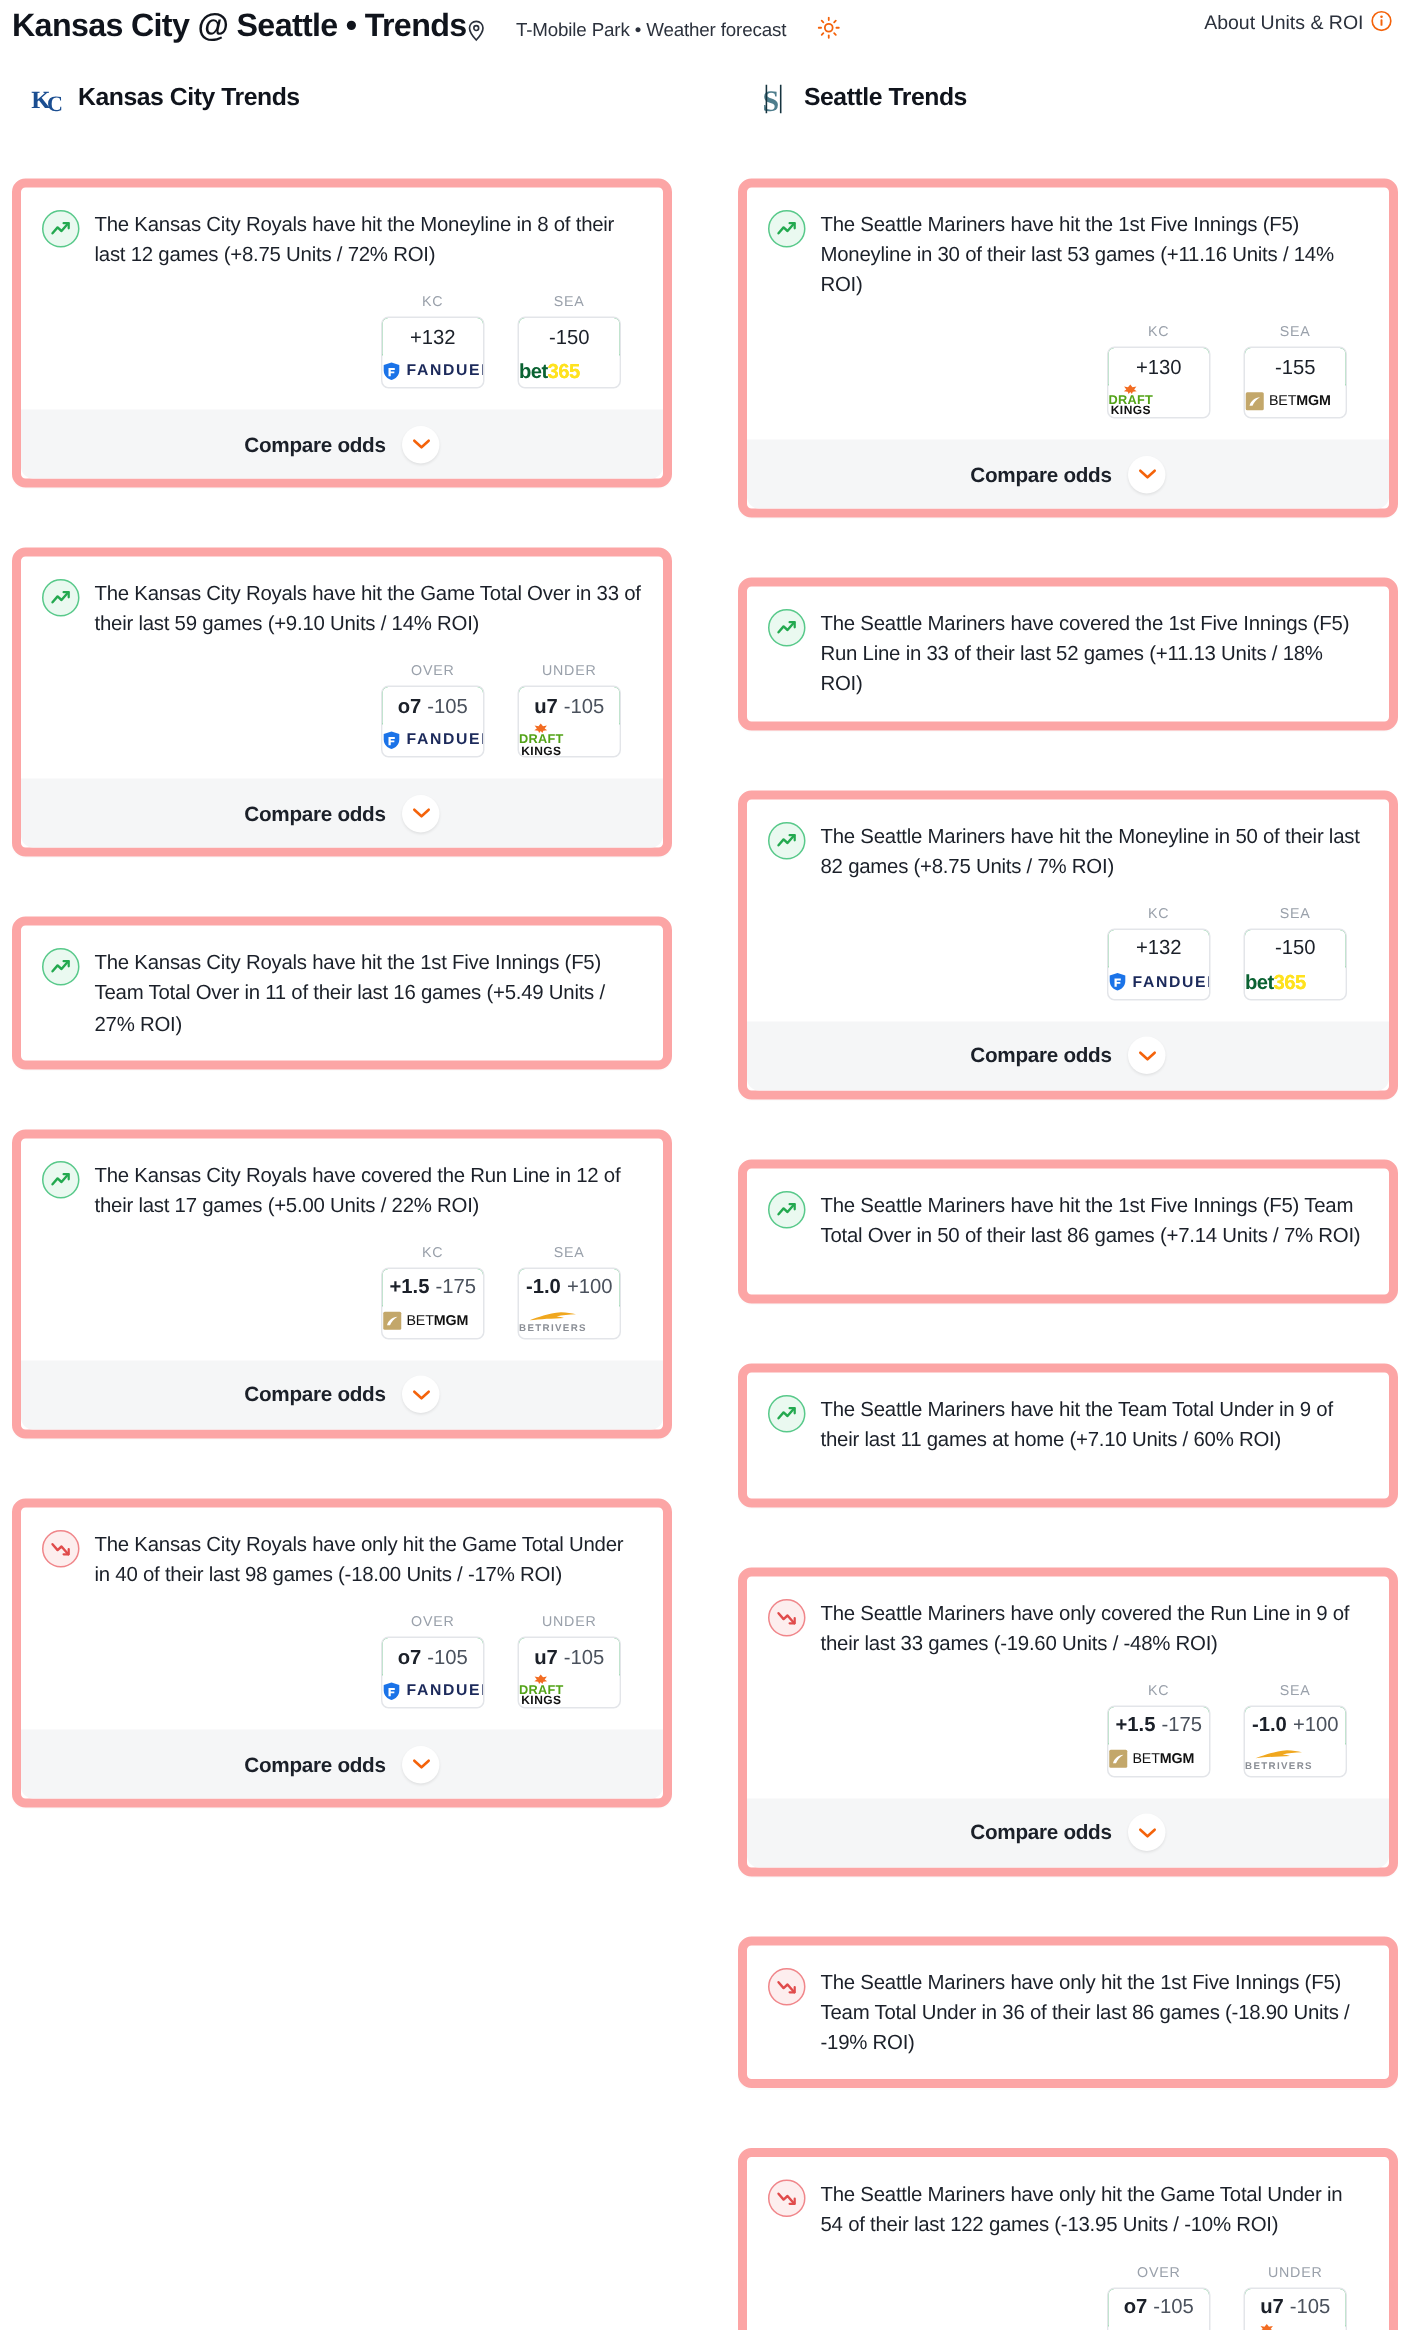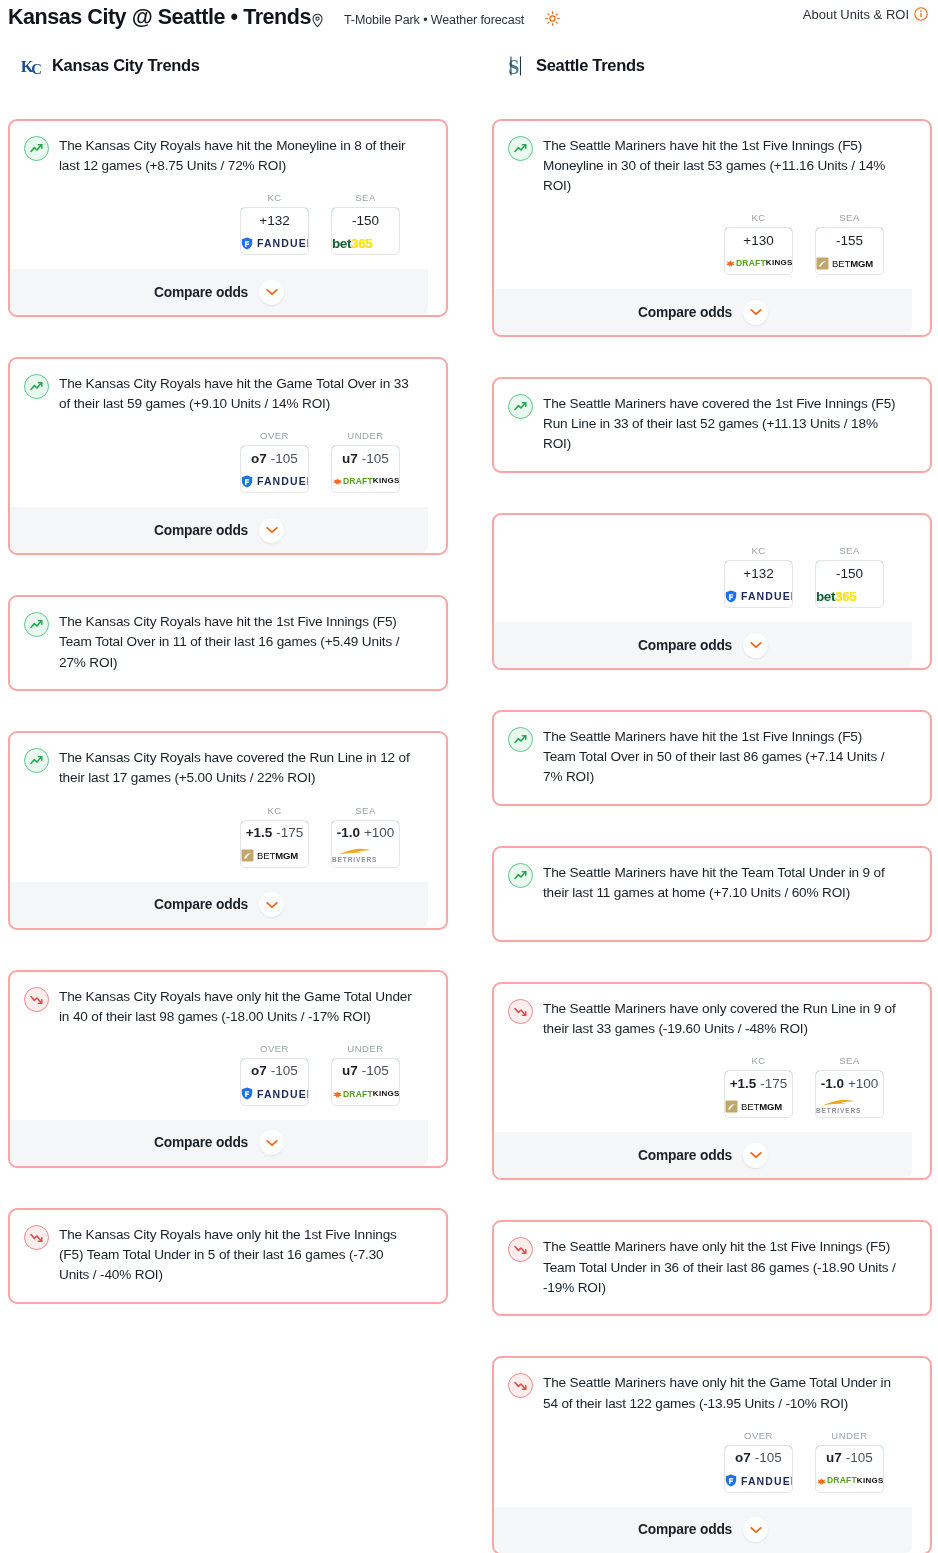--- a/index.html
+++ b/index.html
@@ -74,24 +74,24 @@
   .column-title {
     font-size: 16.5px;
     font-weight: 700;
     letter-spacing: -0.3px;
     color: #10141c;
   }
 
   
   .card {
     background: #ffffff;
-    border: 2px solid #fca5a5;
+    border: 6px solid #fca5a5;
     border-radius: 9px;
     margin-bottom: 10px;
-    padding: 14px 32px 0 14px;
+    padding: 14px 14px 0 14px;
     box-shadow: 0 1px 1px rgba(16,20,28,0.018);
     margin-top: 40px;
   }
   .card.no-odds { padding-bottom: 14px; min-height: 96px; }
 
   .trend-row {
     display: flex;
     gap: 10px;
     align-items: flex-start;
   }
@@ -160,21 +160,21 @@
   .bk-fanduel { gap: 4px; }
   .bk-fanduel .fd-text {
     font-size: 10.5px; font-weight: 700; letter-spacing: 1.1px; color: #1c2a5b;
   }
   .bk-bet365 .b-text { font-size: 13.5px; font-weight: 800; letter-spacing: -0.4px; }
   .bk-bet365 .g { color: #0a6232; }
   .bk-bet365 .y { color: #ffe21f; text-shadow: 0 0 0 #ffe21f; }
   .bk-betmgm { gap: 3px; }
   .bk-betmgm .mgm-text { font-size: 9.5px; letter-spacing: -0.1px; color:#111; }
   .bk-betmgm .mgm-text b { font-weight: 800; }
-  .bk-dk { flex-direction: row; line-height: 1; }
+  .bk-dk { flex-direction: column; line-height: 1; }
   .bk-dk .dk1 { font-size: 8.5px; font-weight: 800; color: #53a318; letter-spacing: 0.2px; }
   .bk-dk .dk2 { font-size: 8px; font-weight: 800; color: #111; letter-spacing: 0.3px; }
   .bk-rivers { flex-direction: column; align-items:center; line-height:1; }
   .bk-rivers .rv-text { font-size: 6.5px; font-weight: 700; letter-spacing: 0.9px; color: #8b8f96; margin-top:1px; }
 
   
   .compare {
     margin: 14px -14px 0 -14px;
     background: #f5f6f7;
     border-radius: 0 0 8px 8px;
@@ -473,31 +473,20 @@
           </div>
           <div class="compare">
             <span class="compare-label">Compare odds</span>
             <span class="chev">
               <svg width="12" height="8" viewBox="0 0 12 8">
                 <path d="M1.2 1.8 6 6.2 10.8 1.8" fill="none" stroke="#f4630b" stroke-width="1.7" stroke-linecap="round" stroke-linejoin="round"></path>
               </svg>
             </span>
           </div>
         </div>
-        <div class="card no-odds">
-          <div class="trend-row">
-            <span class="trend-badge down">
-              <svg width="19" height="17" viewBox="0 0 19 17">
-                <path d="M4 5.5 L7.4 9.4 L10 7 L14.5 12.2" fill="none" stroke="#e04b4b" stroke-width="1.6" stroke-linecap="round" stroke-linejoin="round"></path>
-                <path d="M11.4 12.2 H14.8 V8.8" fill="none" stroke="#e04b4b" stroke-width="1.5" stroke-linecap="round" stroke-linejoin="round"></path>
-              </svg>
-            </span>
-            <span class="trend-text">The Kansas City Royals have only hit the 1st Five Innings (F5) Team Total Under in 5 of their last 16 games (-7.30 Units / -40% ROI)</span>
-          </div>
-        </div>
       </div>
       <div class="column">
         <div class="column-head">
           <span>
             <svg class="team-logo" viewBox="0 0 30 30">
               <text x="5" y="24" font-family="Liberation Serif, serif" font-size="23" font-weight="700" fill="#4e7d8c">S</text>
               <line x1="8" y1="4" x2="8" y2="26" stroke="#16343f" stroke-width="1.2"></line>
               <line x1="19" y1="4" x2="19" y2="26" stroke="#16343f" stroke-width="1.2"></line>
             </svg>
           </span>
@@ -563,20 +552,29 @@
             <span class="trend-badge up">
               <svg width="19" height="17" viewBox="0 0 19 17">
                 <path d="M4 11.5 L7.4 7.6 L10 10 L14.5 4.8" fill="none" stroke="#23a94f" stroke-width="1.6" stroke-linecap="round" stroke-linejoin="round"></path>
                 <path d="M11.4 4.8 H14.8 V8.2" fill="none" stroke="#23a94f" stroke-width="1.5" stroke-linecap="round" stroke-linejoin="round"></path>
               </svg>
             </span>
             <span class="trend-text">The Seattle Mariners have covered the 1st Five Innings (F5) Run Line in 33 of their last 52 games (+11.13 Units / 18% ROI)</span>
           </div>
         </div>
         <div class="card">
+          <div class="trend-row">
+            <span class="trend-badge up">
+              <svg width="19" height="17" viewBox="0 0 19 17">
+                <path d="M4 11.5 L7.4 7.6 L10 10 L14.5 4.8" fill="none" stroke="#23a94f" stroke-width="1.6" stroke-linecap="round" stroke-linejoin="round"></path>
+                <path d="M11.4 4.8 H14.8 V8.2" fill="none" stroke="#23a94f" stroke-width="1.5" stroke-linecap="round" stroke-linejoin="round"></path>
+              </svg>
+            </span>
+            <span class="trend-text">The Seattle Mariners have hit the Moneyline in 50 of their last 82 games (+8.75 Units / 7% ROI)</span>
+          </div>
           <div class="odds-area">
             <div class="odds-col">
               <div class="odds-label">KC</div>
               <div class="odds-box">
                 <div class="odds-value">
                   <span class="single">+132</span>
                 </div>
                 <div class="book-row">
                   <span class="bk bk-fanduel">
                     <svg width="12" height="13" viewBox="0 0 12 13">

